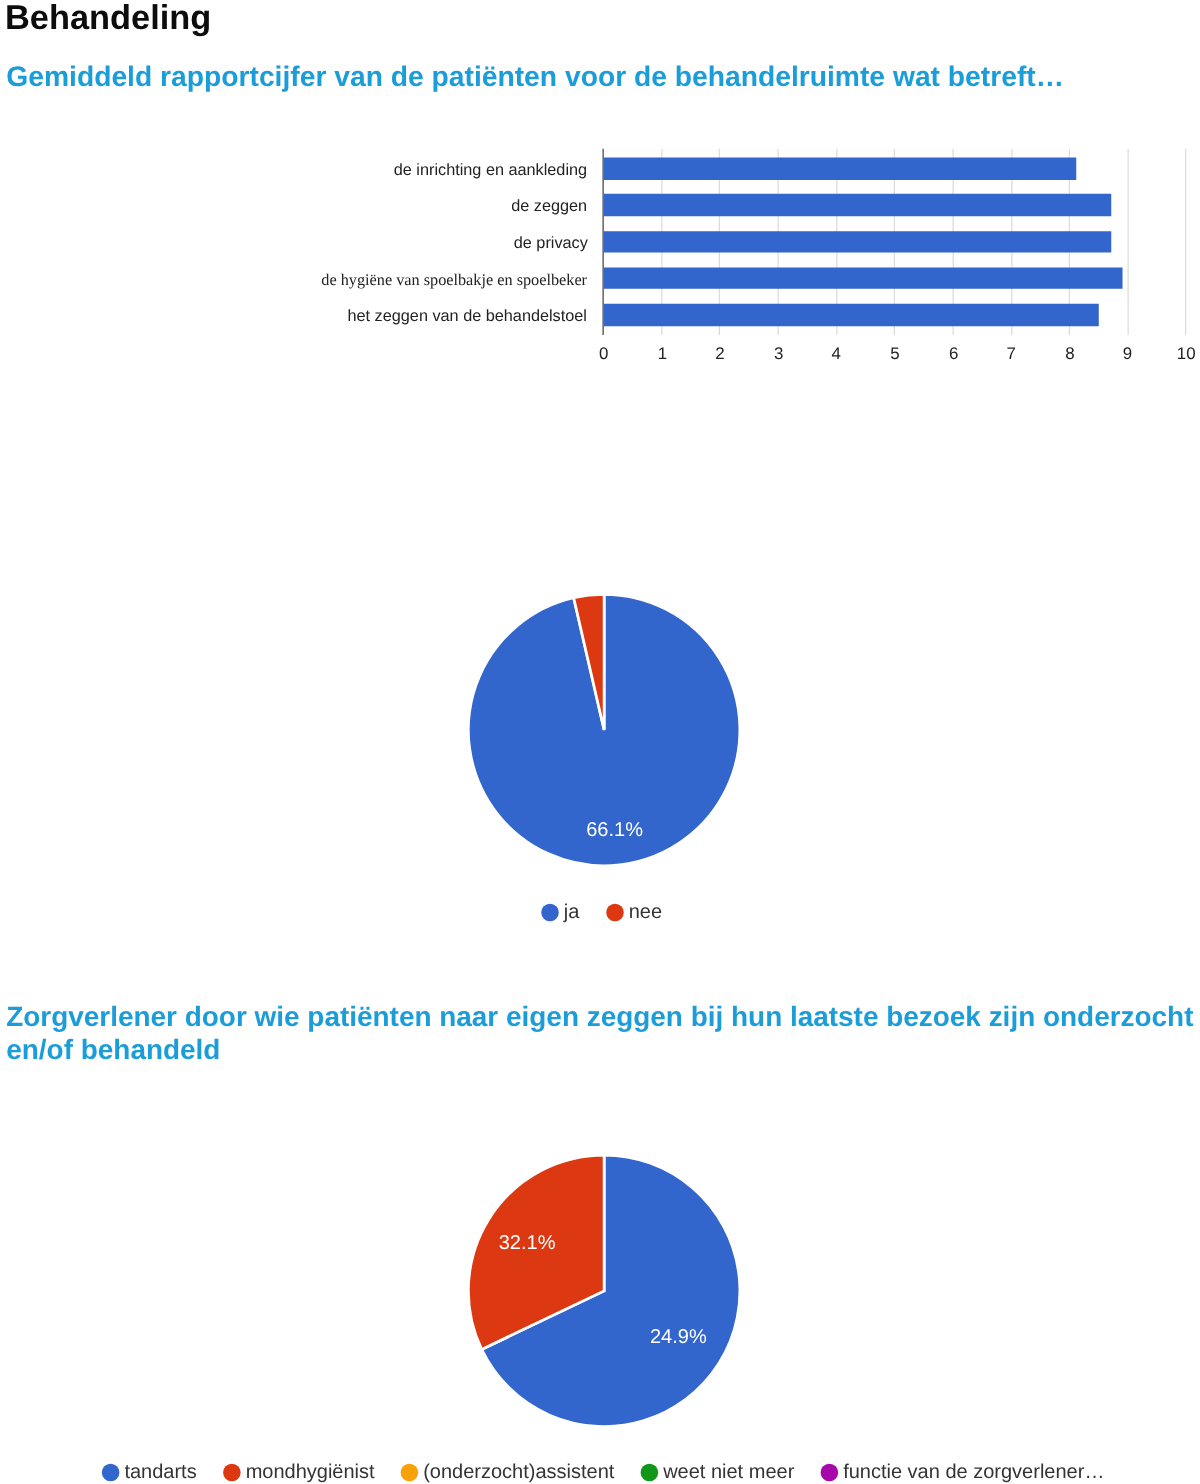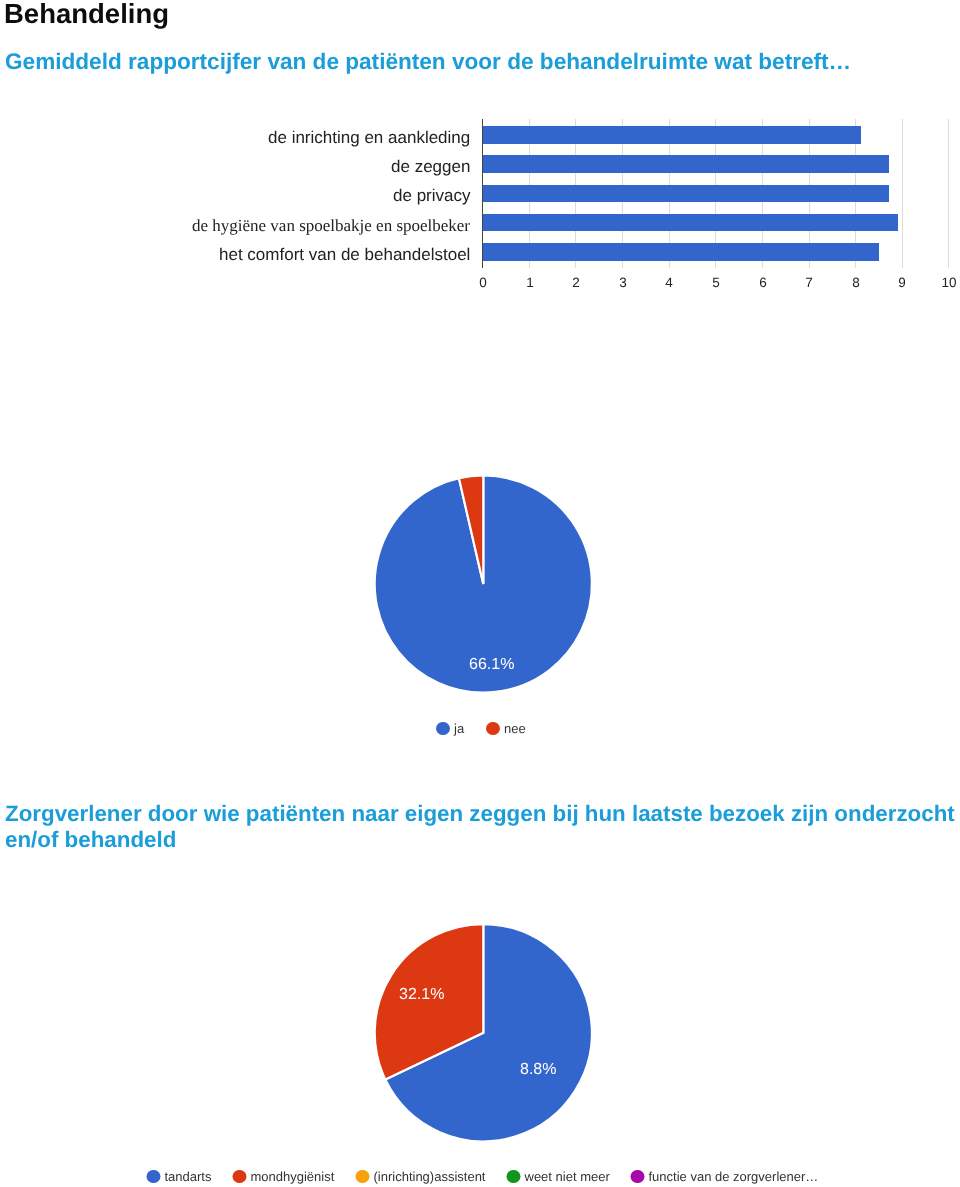--- a/index.html
+++ b/index.html
@@ -10,33 +10,33 @@
 
   
   .h1{position:absolute;left:4px;top:-2px;font-size:27.5px;font-weight:bold;color:#0d0d0d;line-height:31px;}
   .h2{position:absolute;font-size:22.35px;font-weight:bold;color:#1b9dd9;line-height:26.2px;white-space:nowrap;}
   #h2-sub{left:5px;top:49px;width:960px;font-size:22.6px;}
   #h2-q1{left:5px;top:353px;width:900px;}
   #h2-q2{left:5px;top:801px;width:960px;}
 
   
   .barchart{position:absolute;left:0;top:0;width:960px;height:1187px;}
-  .blabel{position:absolute;text-align:right;font-size:17px;color:#222222;
+  .blabel{position:absolute;text-align:right;font-size:13px;color:#222222;
           font-family:"Liberation Sans",sans-serif;white-space:nowrap;}
   .gridline{position:absolute;width:1px;background:#dcdcdc;}
   .axisline{position:absolute;width:1px;background:#444444;}
   .bar{position:absolute;background:#3366CC;}
   .tick{position:absolute;font-size:13.5px;color:#222222;text-align:center;width:40px;}
 
   
   .pielabel{position:absolute;font-size:16px;color:#ffffff;white-space:nowrap;line-height:16px;}
   .legend{position:absolute;display:flex;align-items:center;}
   .legend .item{display:flex;align-items:center;}
   .dot{width:13.8px;height:13.8px;border-radius:50%;display:inline-block;flex:none;}
-  .ltext{font-size:13px;color:#333333;margin-left:4px;white-space:nowrap;}
+  .ltext{font-size:16px;color:#333333;margin-left:4px;white-space:nowrap;}
 </style>
 </head>
 <body>
 
 <div class="page">
 
   <div class="h1">Behandeling</div>
   <div class="h2" id="h2-sub">Gemiddeld rapportcijfer van de patiënten voor de behandelruimte wat betreft…</div>
 
   <div class="barchart" id="chart1">
@@ -53,21 +53,21 @@
       <div class="gridline" style="left: 948.4px; top: 119.4px; height: 148.8px; background: rgb(220, 220, 220);"></div>
       <div class="bar" style="left: 483.2px; top: 126.2px; width: 377.622px; height: 17.5px; background: rgb(51, 102, 204);"></div>
       <div class="blabel" style="right: 490px; top: 127.95px;">de inrichting en aankleding</div>
       <div class="bar" style="left: 483.2px; top: 155.45px; width: 405.594px; height: 17.5px; background: rgb(51, 102, 204);"></div>
       <div class="blabel" style="right: 490px; top: 157.2px;">de zeggen</div>
       <div class="bar" style="left: 483.2px; top: 184.7px; width: 405.594px; height: 17.5px; background: rgb(51, 102, 204);"></div>
       <div class="blabel" style="right: 490px; top: 186.45px;">de privacy</div>
       <div class="bar" style="left: 483.2px; top: 213.95px; width: 414.918px; height: 17.5px; background: rgb(51, 102, 204);"></div>
       <div class="blabel" style="right: 490px; top: 215.7px; font-family: Liberation Serif, serif;">de hygiëne van spoelbakje en spoelbeker</div>
       <div class="bar" style="left: 483.2px; top: 243.2px; width: 396.27px; height: 17.5px; background: rgb(51, 102, 204);"></div>
-      <div class="blabel" style="right: 490px; top: 244.95px;">het comfort van de behandelstoel</div>
+      <div class="blabel" style="right: 490px; top: 244.95px;">het zeggen van de behandelstoel</div>
       <div class="tick" style="left: 462.9px; top: 275px;">0</div>
       <div class="tick" style="left: 509.52px; top: 275px;">1</div>
       <div class="tick" style="left: 556.14px; top: 275px;">2</div>
       <div class="tick" style="left: 602.76px; top: 275px;">3</div>
       <div class="tick" style="left: 649.38px; top: 275px;">4</div>
       <div class="tick" style="left: 696px; top: 275px;">5</div>
       <div class="tick" style="left: 742.62px; top: 275px;">6</div>
       <div class="tick" style="left: 789.24px; top: 275px;">7</div>
       <div class="tick" style="left: 835.86px; top: 275px;">8</div>
       <div class="tick" style="left: 882.48px; top: 275px;">9</div>
@@ -96,34 +96,34 @@
 
   <div class="h2" id="h2-q2">
     <div>Zorgverlener door wie patiënten naar eigen zeggen bij hun laatste bezoek zijn onderzocht</div>
     <div>en/of behandeld</div>
   </div>
   <div id="chart3">
       <svg width="960" height="1187" style="position: absolute; left: 0px; top: 0px;">
         <path d="M 483.3 1032.7 L 483.3 924.1 A 108.6 108.6 0 1 1 385.3282520126132 1079.5561265609522 Z" fill="#3366CC" stroke="#ffffff" stroke-width="2.2"></path>
         <path d="M 483.3 1032.7 L 385.3282520126132 1079.5561265609522 A 108.6 108.6 0 0 1 483.3 924.1 Z" fill="#DC3912" stroke="#ffffff" stroke-width="2.2"></path>
       </svg>
-      <div class="pielabel" style="left: 520px; top: 1062px;">8.8%</div>
+      <div class="pielabel" style="left: 520px; top: 1062px;">24.9%</div>
       <div class="pielabel" style="left: 399px; top: 987px;">32.1%</div>
       <div class="legend" style="left: 0px; top: 1169px; width: 960px; justify-content: center; transform: translateX(2.5px);">
         <div class="item" style="margin-right: 21.2px;">
           <span class="dot" style="background: rgb(51, 102, 204);"></span>
           <span class="ltext">tandarts</span>
         </div>
         <div class="item" style="margin-right: 21.2px;">
           <span class="dot" style="background: rgb(220, 57, 18);"></span>
           <span class="ltext">mondhygiënist</span>
         </div>
         <div class="item" style="margin-right: 21.2px;">
           <span class="dot" style="background: rgb(247, 162, 10);"></span>
-          <span class="ltext">(inrichting)assistent</span>
+          <span class="ltext">(onderzocht)assistent</span>
         </div>
         <div class="item" style="margin-right: 21.2px; text-align: right;">
           <span class="dot" style="background: rgb(16, 150, 24);"></span>
           <span class="ltext">weet niet meer</span>
         </div>
         <div class="item" style="margin-right: 0px;">
           <span class="dot" style="background: rgb(166, 8, 169);"></span>
           <span class="ltext">functie van de zorgverlener…</span>
         </div>
       </div>

